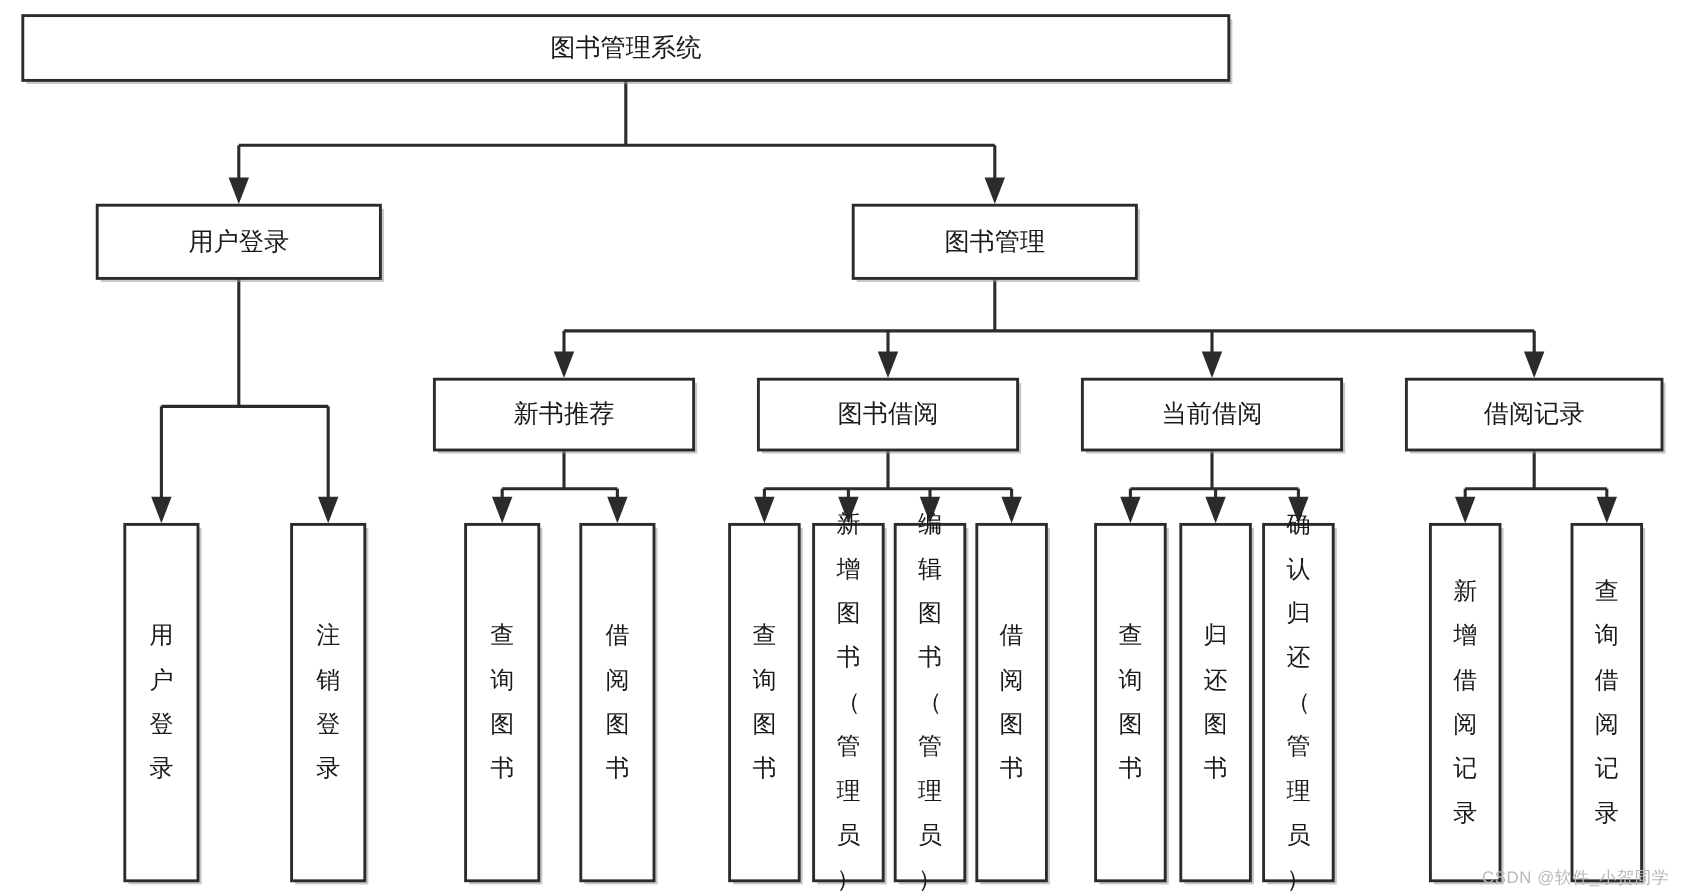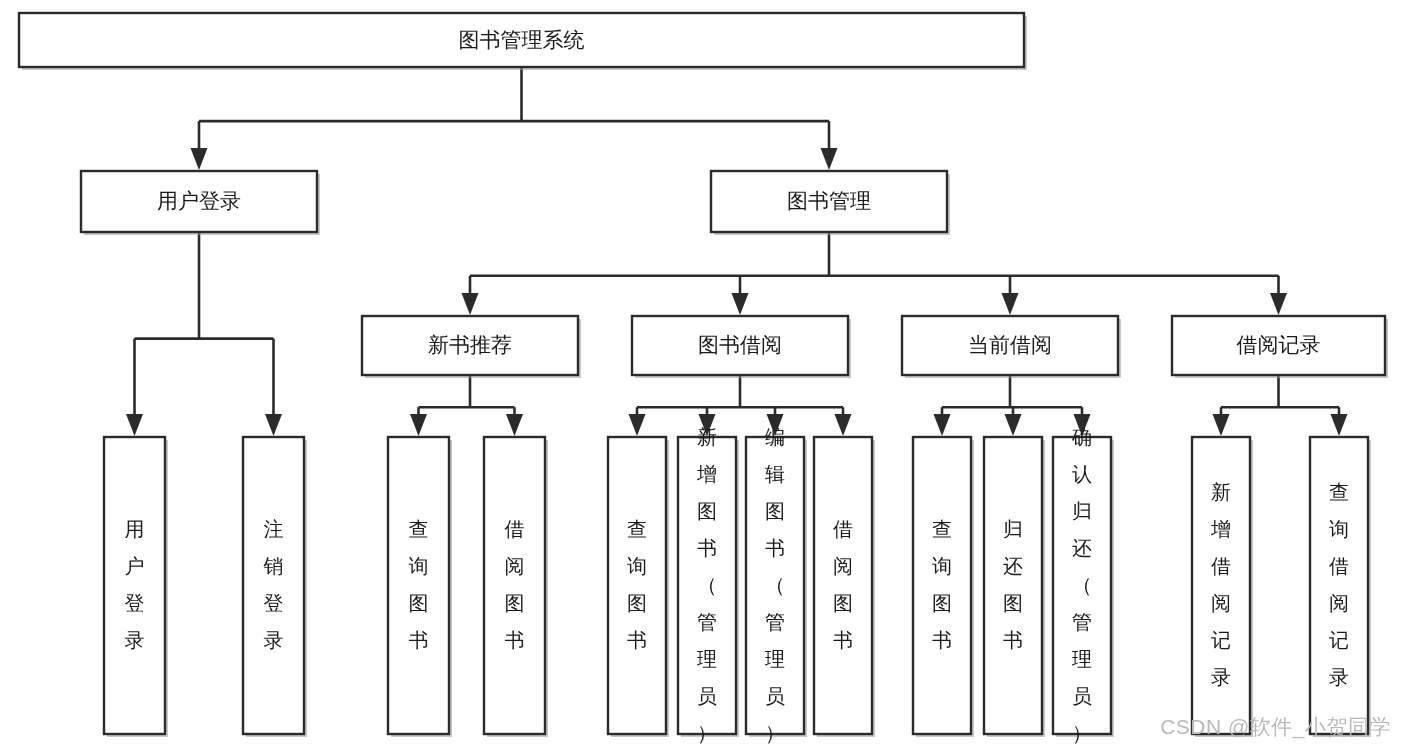--- a/index.html
+++ b/index.html
@@ -54,21 +54,21 @@
     font-family: "Liberation Sans", "DejaVu Sans", sans-serif;
     font-size: 20px;
     fill: #1a1a1a;
     text-anchor: middle;
   }
   .watermark {
     position: absolute;
     right: 14px;
     bottom: 6px;
     font-family: "Liberation Sans", "DejaVu Sans", sans-serif;
-    font-size: 21px;
+    font-size: 14px;
     color: #b9b9b9;
     letter-spacing: 0.5px;
     white-space: nowrap;
     user-select: none;
     margin-left: 13px;
   }
 </style>
 </head>
 <body>
 

